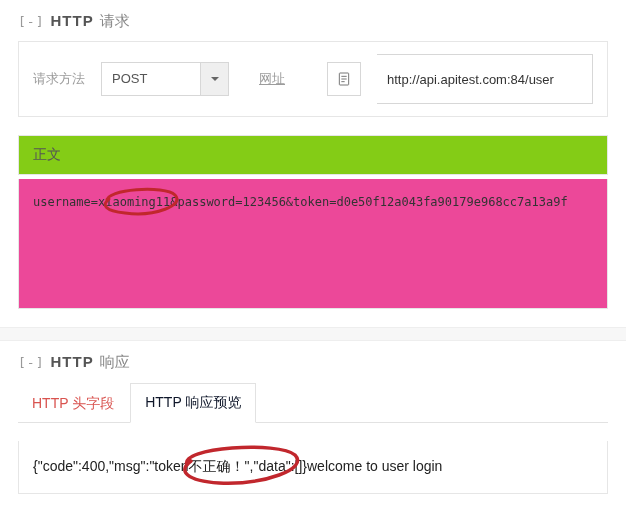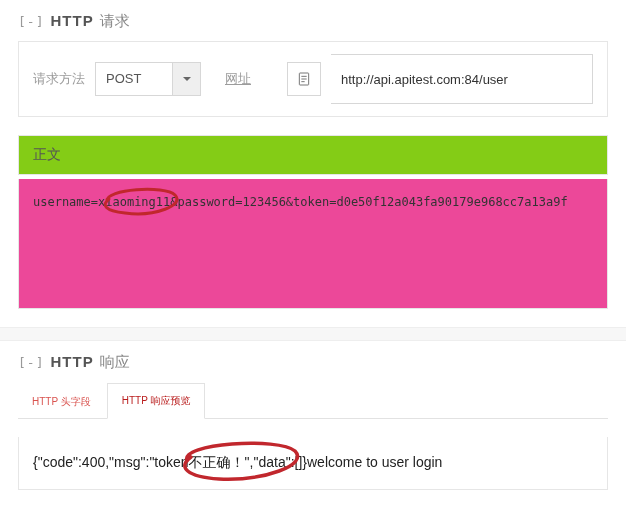--- a/index.html
+++ b/index.html
@@ -38,34 +38,34 @@
   }
   .panel {
     border: 1px solid #e6e6e6;
     margin: 0 18px 18px 18px;
     padding: 12px 14px;
     background: #fff;
   }
   .row {
     display: flex;
     align-items: center;
-    gap: 10px;
+    gap: 16px;
   }
   .field-label {
     color: #9c9c9c;
     font-size: 13px;
     min-width: 52px;
   }
   .select-wrap {
     position: relative;
     display: flex;
     align-items: stretch;
     border: 1px solid #d7d7d7;
     height: 34px;
-    width: 106px;
+    width: 128px;
     background: #fff;
   }
   .select-wrap .select-value {
     flex: 1;
     padding: 0 10px;
     line-height: 32px;
     color: #555;
   }
   .select-wrap .select-btn {
     width: 28px;
@@ -131,29 +131,29 @@
     border-bottom: 1px solid #eee;
   }
   .tabs {
     display: flex;
     align-items: flex-end;
     margin: 0 18px;
     gap: 2px;
   }
   .tab {
     padding: 10px 14px;
-    font-size: 10px;
+    font-size: 14px;
     color: #d9534f;
     cursor: pointer;
     position: relative;
     top: 1px;
     background: transparent;
   }
   .tab.active {
-    color: #b91c1c;
+    color: #0f172a;
     border: 1px solid #e2e2e2;
     border-bottom: 1px solid #fff;
     background: #fff;
   }
   .tab-content-wrap {
     border-top: 1px solid #e2e2e2;
     margin: 0 18px;
   }
   .preview-panel {
     border: 1px solid #e6e6e6;

